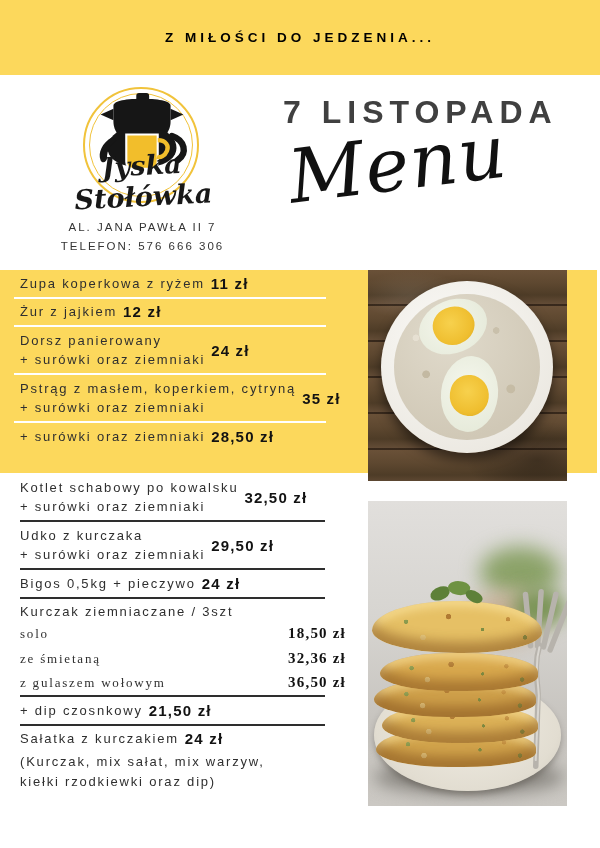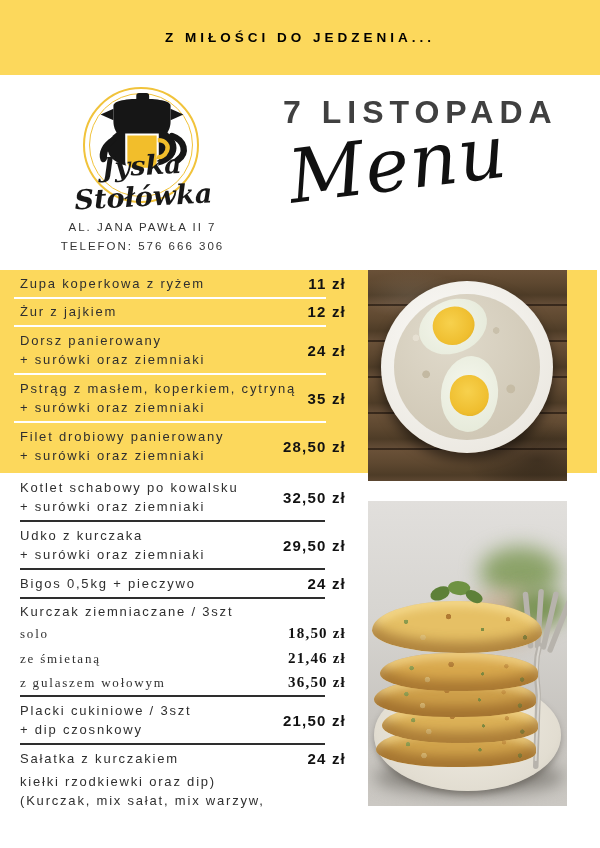--- a/index.html
+++ b/index.html
@@ -46,21 +46,21 @@
   }
 
   
   .band-mid {
     position:absolute; left:0; top:270px; width:597px; height:203px; background:#FCD85C;
   }
   .menu-list { position:absolute; left:0; width:356px; }
   .menu-highlight { top:270px; }
   .menu-plain { top:474px; }
 
-  .m-row { display:flex; justify-content:space-between; align-items:center; padding:3.5px 10px 3.5px 20px; }
+  .m-row { display:flex; align-items:center; padding:3.5px 10px 3.5px 20px; }
   .m-row.title-row { padding-bottom:0; }
   .m-names { display:flex; flex-direction:column; }
   .m-name { font-size:13px; letter-spacing:1.8px; color:#2f2f2f; line-height:1.5; font-weight:500; }
   .m-price {
     font-size:15px; font-weight:700; color:#121212; letter-spacing:1.2px;
     white-space:nowrap; padding-left:6px;
   }
   .v-row { display:flex; justify-content:space-between; align-items:center; padding:2.5px 10px 2.5px 20px;font-family:Liberation Serif, serif; }
   .desc-block { padding:0 10px 4px 20px; }
   .sep { height:2px; }
@@ -210,21 +210,20 @@
     <div class="m-row">
       <div class="m-names">
         <span class="m-name">Pstrąg z masłem, koperkiem, cytryną</span>
         <span class="m-name">+ surówki oraz ziemniaki</span>
       </div>
       <span class="m-price">35 zł</span>
     </div>
     <div class="sep sep-light"></div>
     <div class="m-row">
       <div class="m-names">
-        <span class="m-name">Filet drobiowy panierowany</span>
         <span class="m-name">+ surówki oraz ziemniaki</span>
       </div>
       <span class="m-price">28,50 zł</span>
     </div>
   </div>
 
   <div class="menu-list menu-plain">
     <div class="m-row">
       <div class="m-names">
         <span class="m-name">Kotlet schabowy po kowalsku</span>
@@ -253,46 +252,45 @@
       <div class="m-names">
           <span class="m-name">Kurczak ziemniaczane / 3szt</span>
         </div>
     </div>
     <div class="v-row">
       <span class="m-name">solo</span>
       <span class="m-price">18,50 zł</span>
     </div>
     <div class="v-row">
       <span class="m-name">ze śmietaną</span>
-      <span class="m-price">21,46 zł</span>
+      <span class="m-price">32,36 zł</span>
     </div>
     <div class="v-row">
       <span class="m-name">z gulaszem wołowym</span>
       <span class="m-price">36,50 zł</span>
     </div>
     <div class="sep sep-dark"></div>
 
     <div class="m-row">
       <div class="m-names">
-        <span class="m-name">Placki cukiniowe / 3szt</span>
         <span class="m-name">+ dip czosnkowy</span>
       </div>
       <span class="m-price">21,50 zł</span>
     </div>
     <div class="sep sep-dark"></div>
 
     <div class="m-row">
       <div class="m-names">
           <span class="m-name">Sałatka z kurczakiem</span>
         </div>
       <span class="m-price">24 zł</span>
     </div>
     <div class="desc-block">
+      <div class="m-name">(Kurczak, mix sałat, mix warzyw,</div>
       <div class="m-name">kiełki rzodkiewki oraz dip)</div>
-      <div class="m-name">(Kurczak, mix sałat, mix warzyw,</div>
     </div>
   </div>
 
   <div class="photo-soup">
     <div class="wood"></div>
     <div class="bowl">
       <div class="soup"></div>
     </div>
     <div class="egg egg1">
         <div class="yolk"></div>

